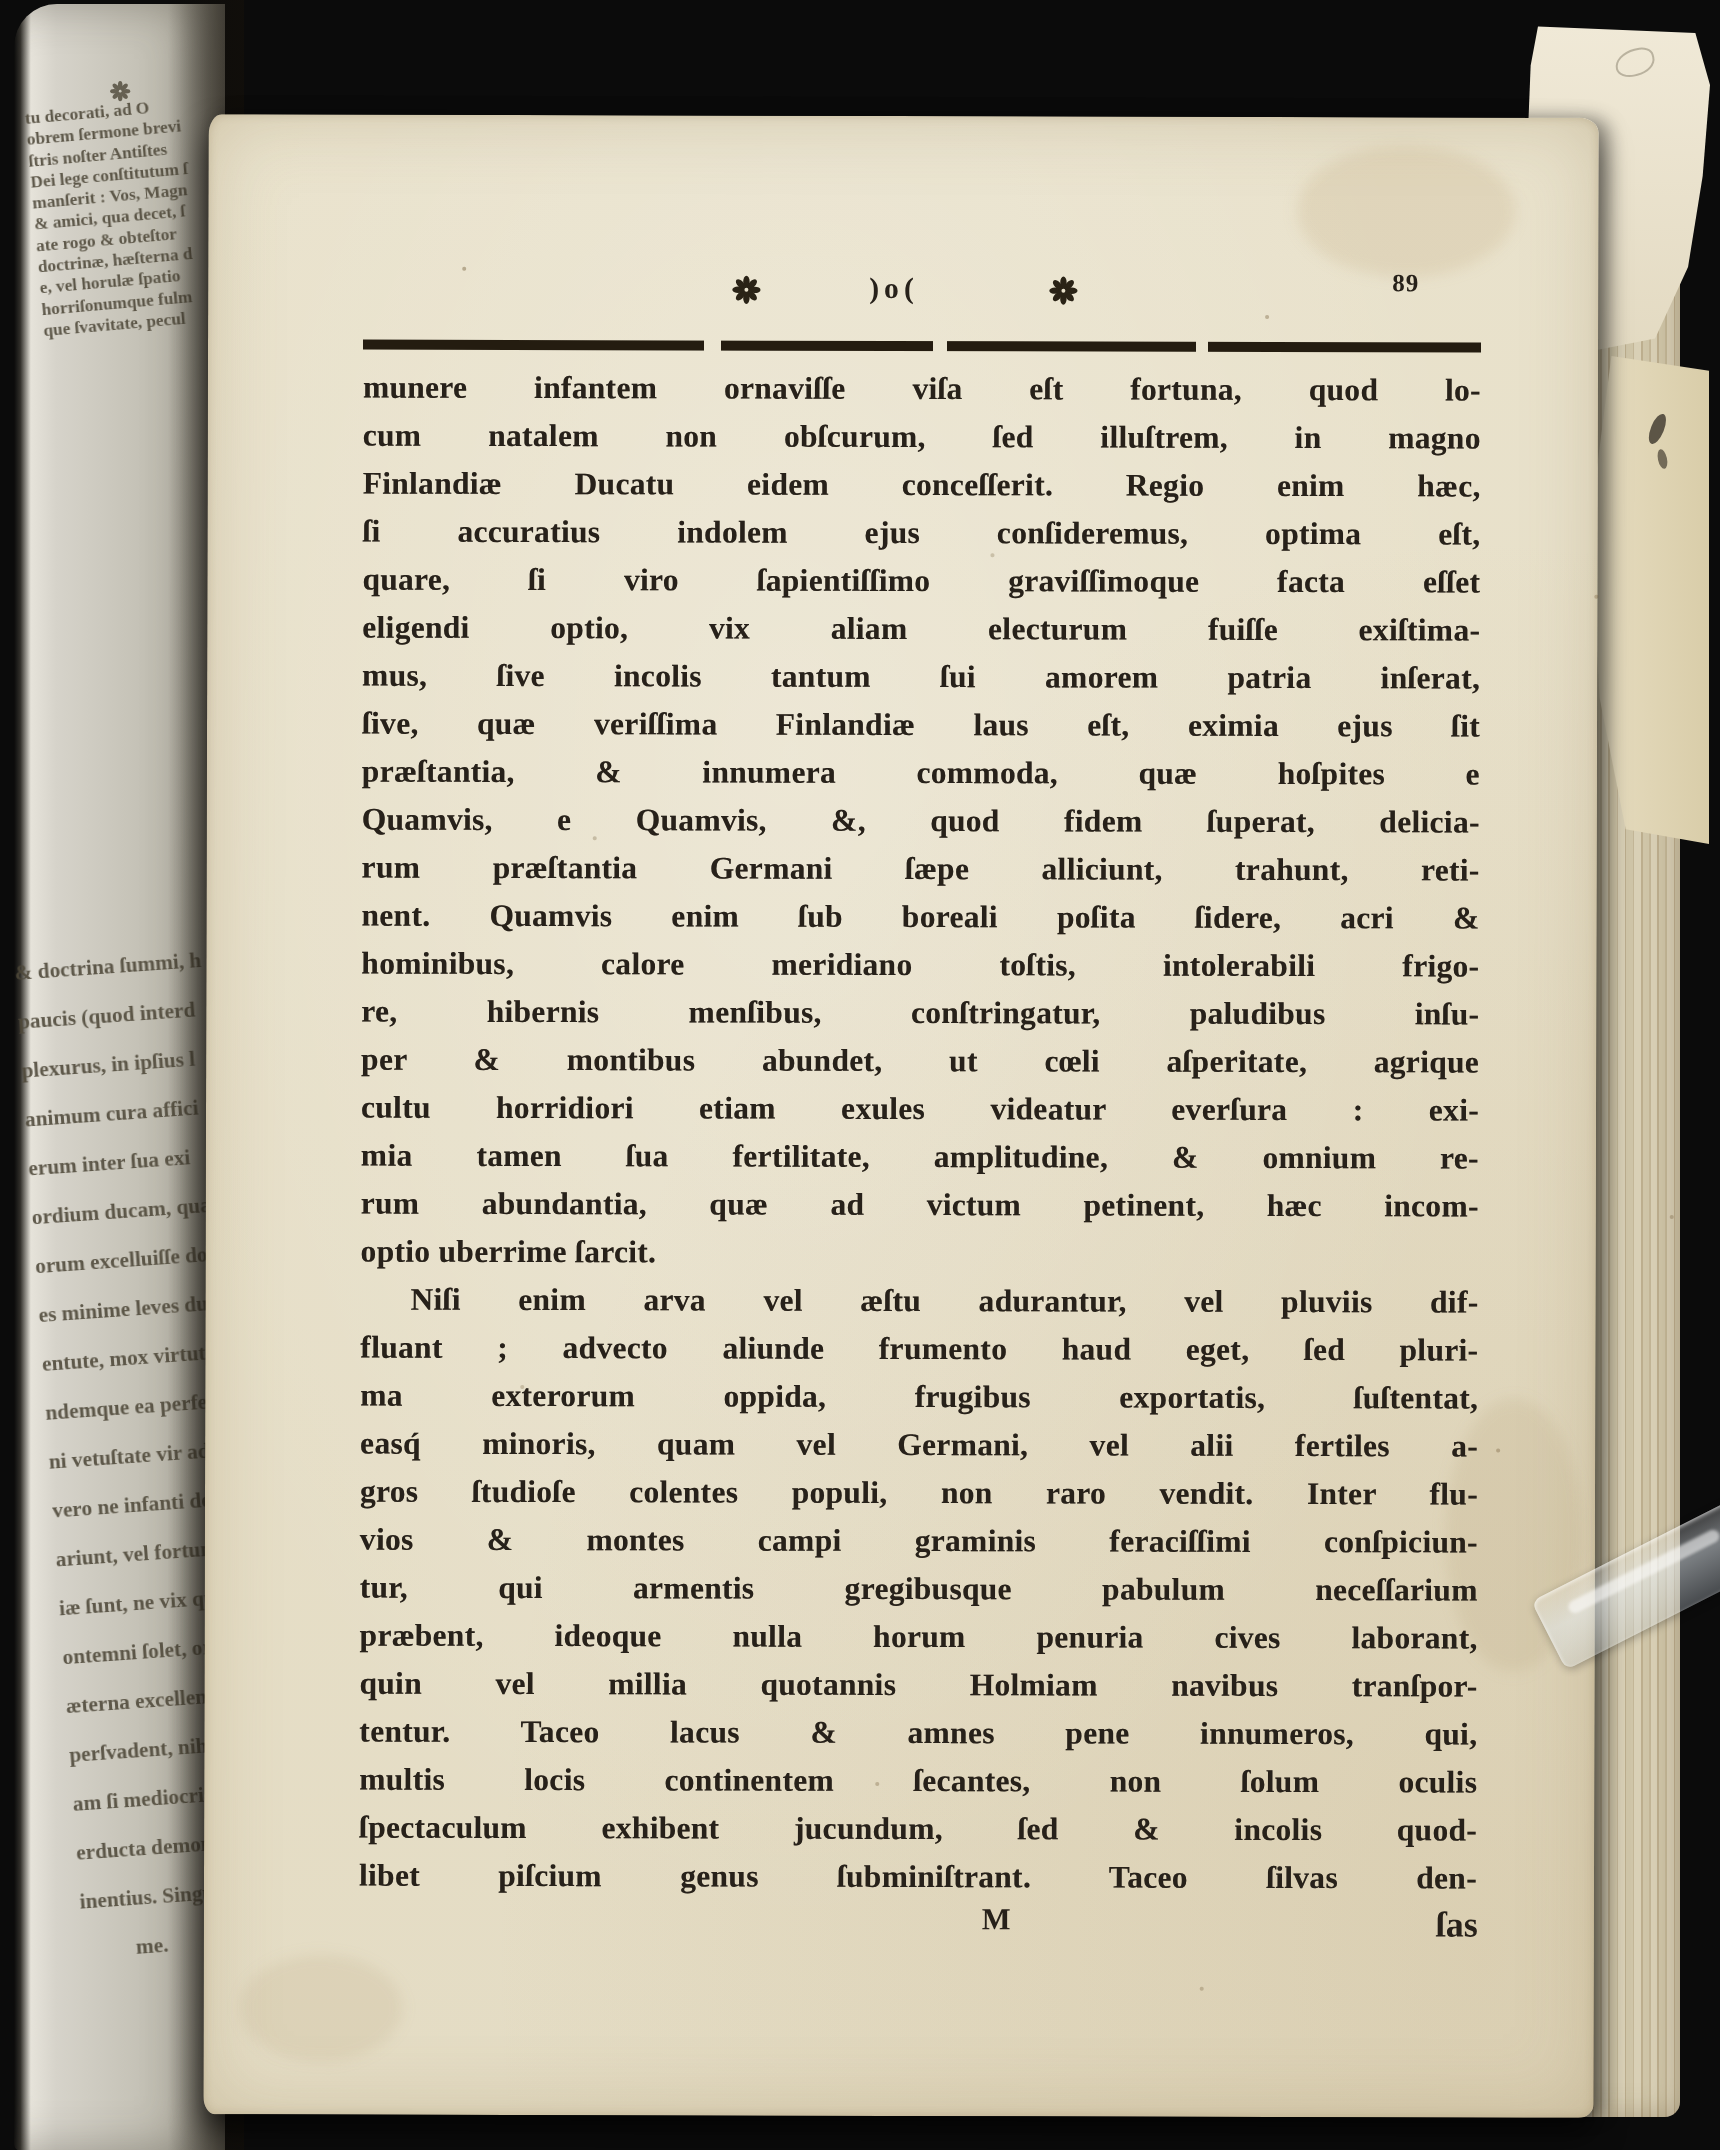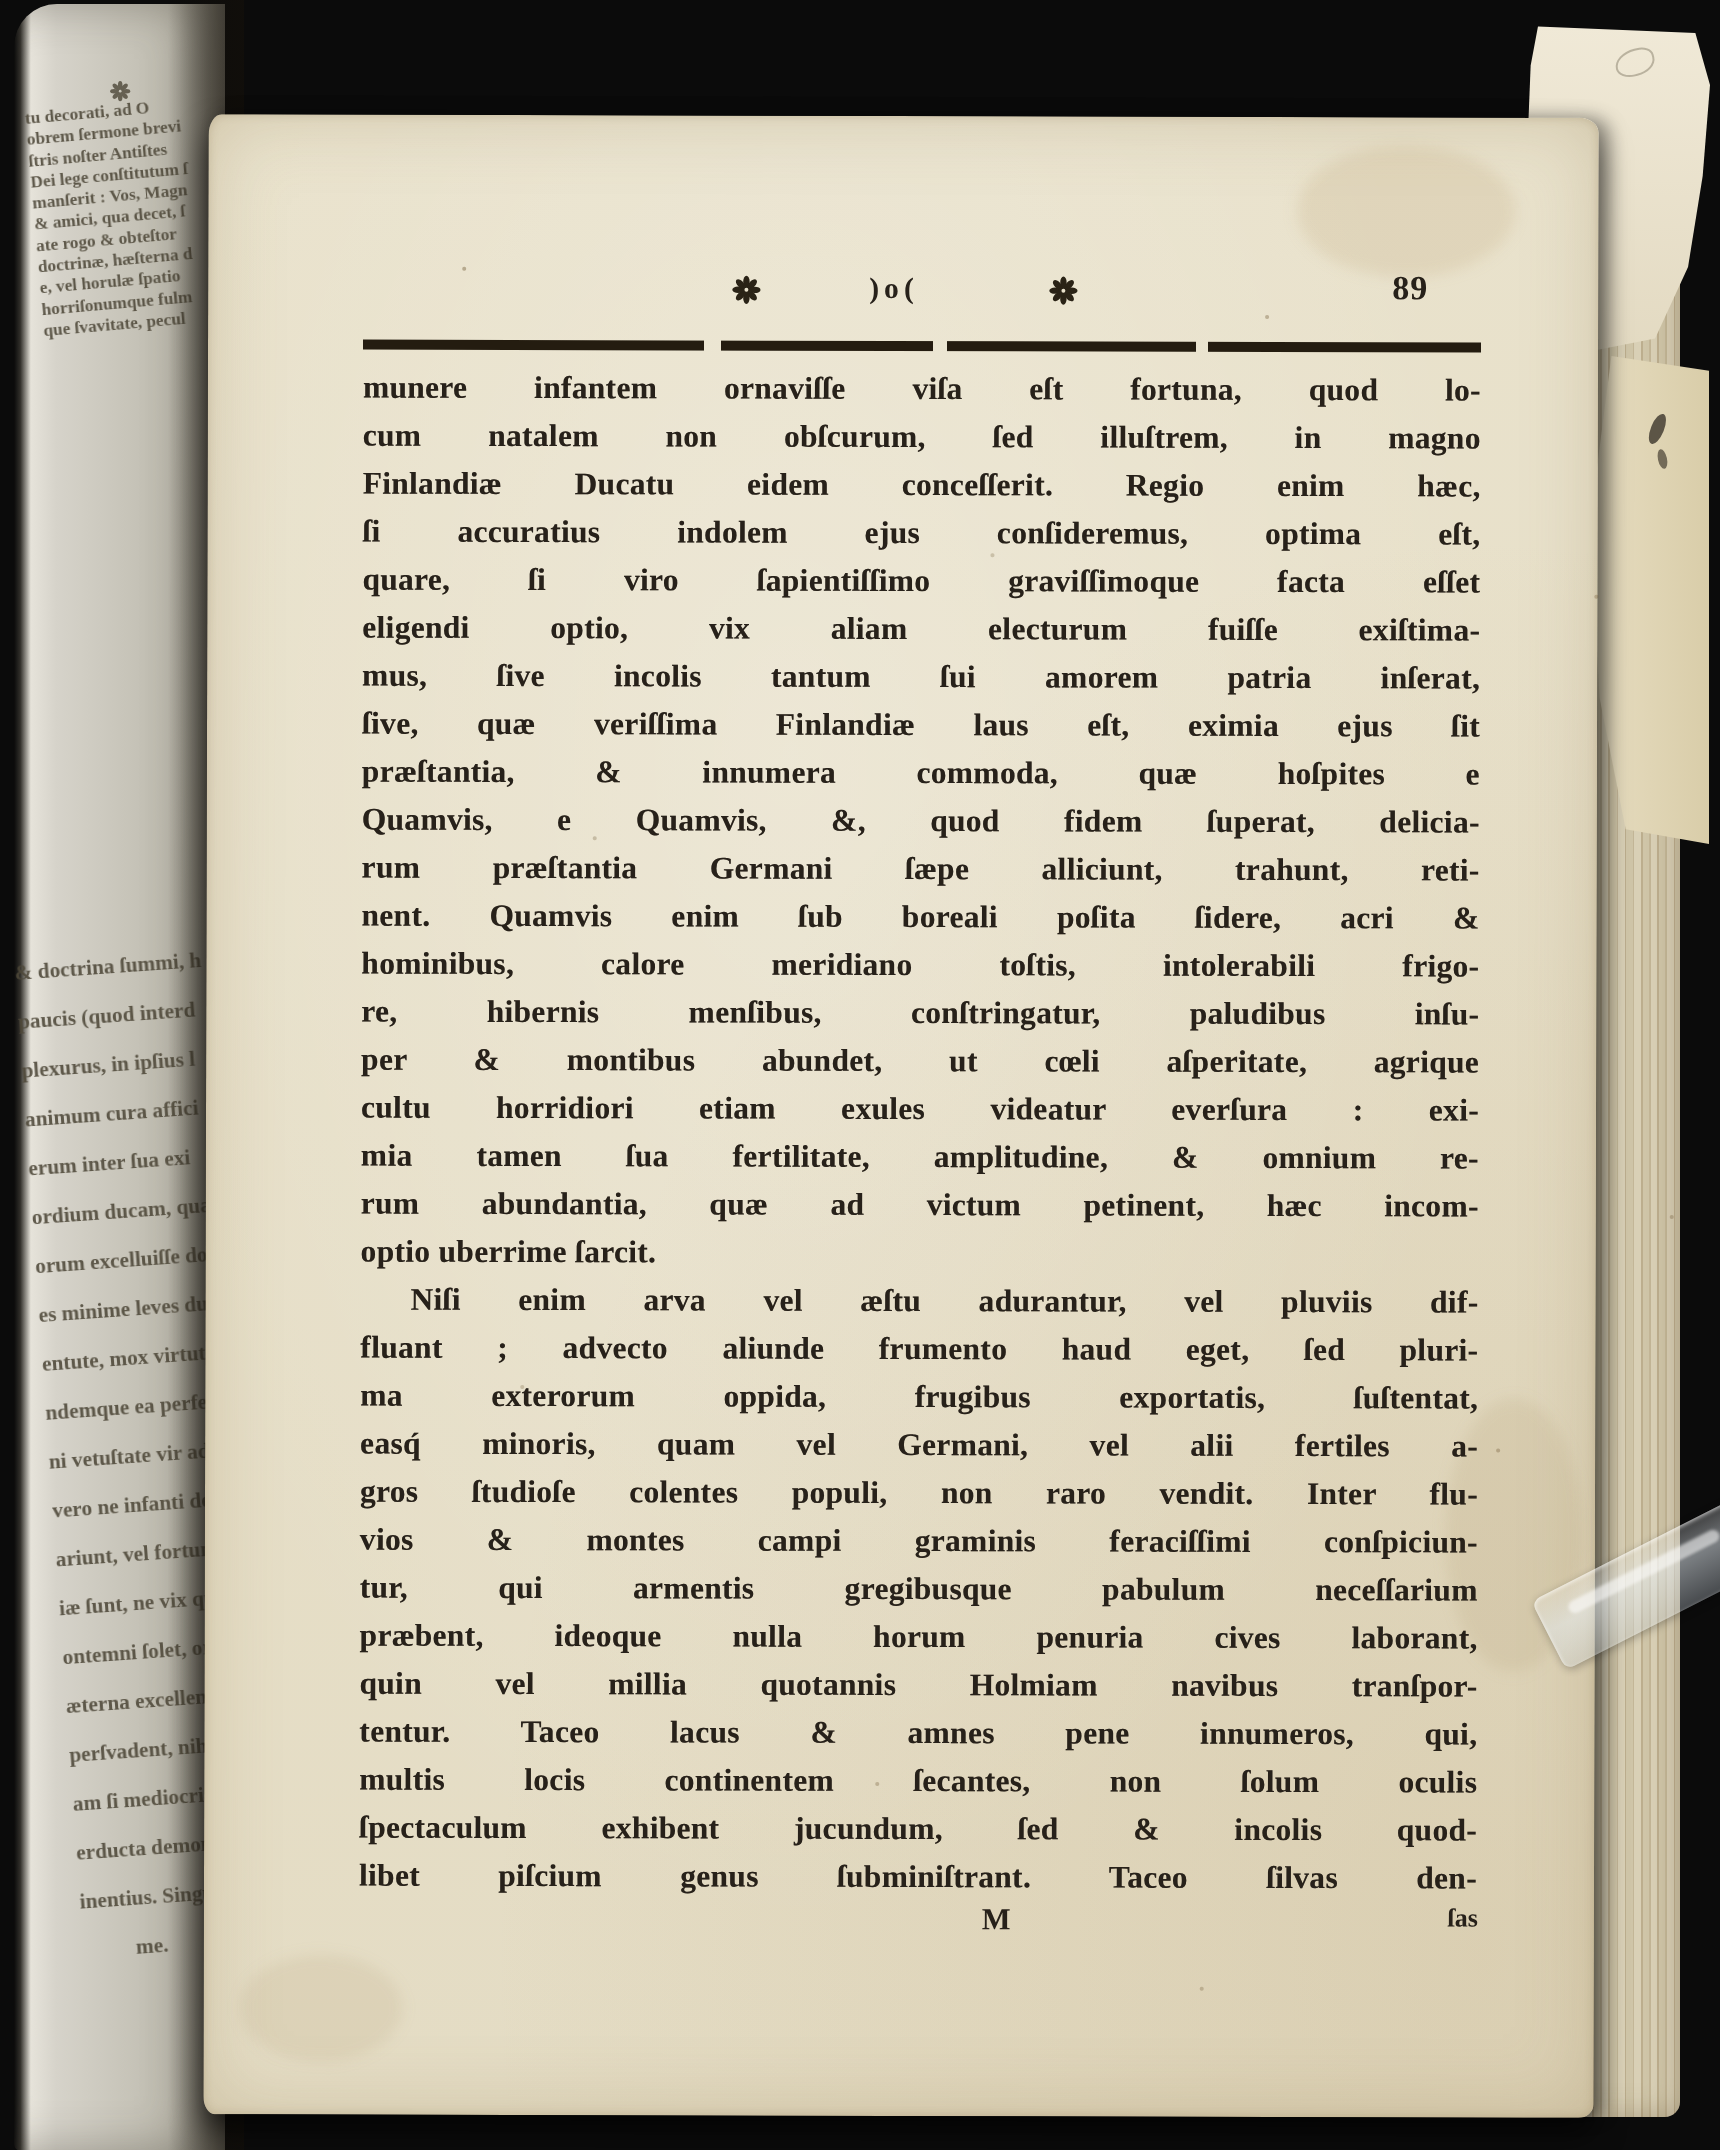--- a/index.html
+++ b/index.html
@@ -88,21 +88,21 @@
       960px 752px 0 rgba(105,82,45,.3), 132px 569px 0 rgba(105,82,45,.28),
       1037px 1179px 0 rgba(105,82,45,.32), 417px 1514px 0 rgba(105,82,45,.3),
       742px 1718px 0 rgba(105,82,45,.28), 1210px 945px 0 rgba(105,82,45,.3),
       61px 1118px 0 rgba(105,82,45,.25), 529px 285px 0 rgba(105,82,45,.25);}
 
   
   .hdr-orn{top:159px;}
   .o1{left:523px;}
   .o2{left:840px;}
   .hdr-sep{left:661px;top:156px;font-size:29.5px;letter-spacing:5.1px;font-weight:600;}
-  .page-num{left:1184px;top:152px;font-size:34px;font-weight:600;letter-spacing:1px;}
+  .page-num{left:1184px;top:152px;font-size:25px;font-weight:600;letter-spacing:1px;}
   .rule{
     left:155px;top:225px;width:1118px;height:9.7px;
     background:linear-gradient(90deg,
       #241c10 0%,#241c10 30.5%,transparent 30.5%,transparent 32%,
       #241c10 32%,#241c10 51%,transparent 51%,transparent 52.2%,
       #241c10 52.2%,#241c10 74.5%,transparent 74.5%,transparent 75.6%,
       #241c10 75.6%,#241c10 100%);
   }
 
   
@@ -111,21 +111,21 @@
     font-size:31.5px;line-height:48px;font-weight:600;
     letter-spacing:0.3px;
     text-shadow:0 0 0.5px rgba(40,30,15,.35);
   }
   .text-line{text-align:justify;text-align-last:justify;}
   .text-line.no-just{text-align-last:left;}
   .text-line.indent{text-indent:50px;}
   .it{}
 
   .sig{left:778px;top:1786px;font-size:30.5px;font-weight:600;}
-  .catchword{left:1159px;top:1786px;width:115px;text-align:right;font-size:26px;font-weight:600;}
+  .catchword{left:1159px;top:1786px;width:115px;text-align:right;font-size:36px;font-weight:600;}
 
   
   .clip{
     left:1536px;top:1544px;width:234px;height:77px;z-index:6;
     transform:rotate(-27deg);
     background:linear-gradient(180deg,rgba(250,252,255,.22),rgba(230,238,245,.5) 45%,rgba(198,208,218,.32));
     border-radius:9.1px;
     box-shadow:0 2.5px 8.1px rgba(0,0,0,.28), inset 0 1.5px 4.1px rgba(255,255,255,.7);
   }
   .clip-shine{

